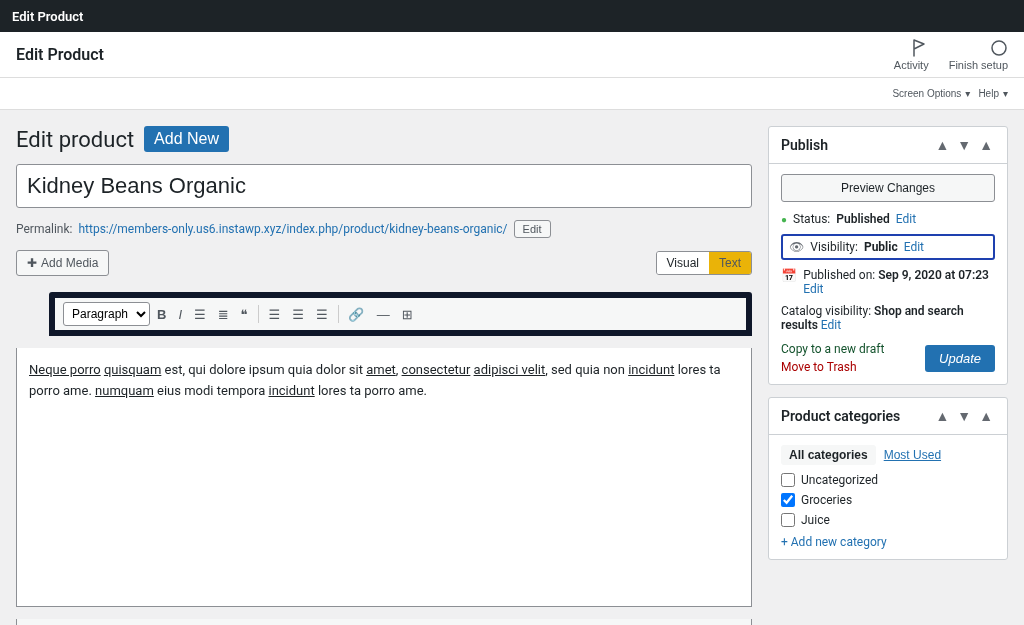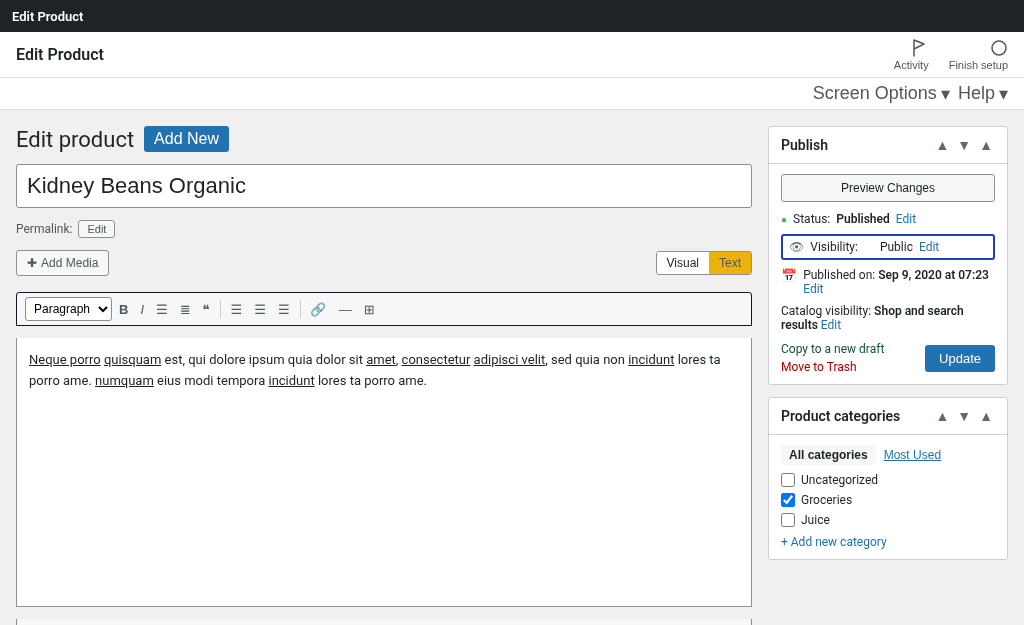--- a/index.html
+++ b/index.html
@@ -10,21 +10,21 @@
     .top-bar-title { color: #fff; font-size: 13px; font-weight: 600; }
 
     
     .admin-bar { background: #fff; border-bottom: 1px solid #ddd; height: 46px; display: flex; align-items: center; justify-content: space-between; padding: 0 16px; }
     .admin-bar-left { font-size: 16px; font-weight: 600; color: #1d2327; }
     .admin-bar-right { display: flex; align-items: center; gap: 20px; }
     .admin-bar-btn { display: flex; flex-direction: column; align-items: flex-end; font-size: 11px; color: #50575e; cursor: pointer; background: none; border: none; gap: 2px; }
 
     
     .sub-bar { background: #fff; border-bottom: 1px solid #ddd; height: 32px; display: flex; align-items: center; justify-content: flex-end; padding: 0 16px; gap: 8px; }
-    .sub-bar-btn { background: none; border: none; cursor: pointer; font-size: 18px; color: #50575e; display: flex; align-items: center; gap: 4px; }
+    .sub-bar-btn { background: none; border: none; cursor: pointer; font-size: 10px; color: #50575e; display: flex; align-items: center; gap: 4px; }
 
     
     .main-content { display: flex; gap: 0; padding: 16px; height: calc(625px - 78px); }
 
     
     .left-panel { flex: 1; display: flex; flex-direction: column; gap: 12px; min-width: 0; }
 
     
     .page-title-row { display: flex; align-items: center; gap: 10px; }
     .page-title { font-size: 22px; font-weight: 400; color: #1d2327; }
@@ -36,21 +36,21 @@
     .edit-btn { background: #f6f7f7; border: 1px solid #8c8f94; border-radius: 3px; padding: 2px 8px; font-size: 11px; cursor: pointer; color: #50575e; }
 
     
     .editor-toolbar-top { display: flex; align-items: center; justify-content: space-between; margin-bottom: 4px; }
     .add-media-btn { background: #f6f7f7; border: 1px solid #8c8f94; border-radius: 3px; padding: 5px 10px; font-size: 12px; cursor: pointer; display: flex; align-items: center; gap: 4px; color: #50575e; }
     .visual-text-tabs { display: flex; border: 1px solid #8c8f94; border-radius: 3px; overflow: hidden; }
     .visual-text-tab { background: #eab308; border: none; padding: 4px 10px; font-size: 12px; cursor: pointer; color: #50575e; }
     .visual-text-tab.active { background: #fff; color: #1d2327; }
 
     
-    .format-bar { background: #f6f7f7; border: 1px solid #0f172a; border-top-left-radius: 3px; border-top-right-radius: 3px; padding: 4px 8px; display: flex; align-items: center; gap: 2px; flex-wrap: wrap; }
+    .format-bar { background: #f6f7f7; border: 6px solid #0f172a; border-top-left-radius: 3px; border-top-right-radius: 3px; padding: 4px 8px; display: flex; align-items: center; gap: 2px; flex-wrap: wrap; margin-left: 33px; }
     .format-select { border: 1px solid #8c8f94; border-radius: 3px; padding: 3px 4px; font-size: 12px; background: #fff; cursor: pointer; }
     .format-btn { background: none; border: none; padding: 3px 5px; cursor: pointer; font-size: 13px; color: #50575e; border-radius: 2px; }
     .format-divider { width: 1px; height: 18px; background: #ccc; margin: 0 3px; }
 
     
     .editor-body { border: 1px solid #8c8f94; border-top: none; background: #fff; padding: 12px; min-height: 200px; font-size: 13px; line-height: 1.6; color: #1d2327; flex: 1; }
     .editor-body p { margin: 0; }
     .underline-text { text-decoration: underline; }
 
     
@@ -77,21 +77,21 @@
 
     .publish-date-row { margin-bottom: 8px; font-size: 12px; display: flex; align-items: flex-start; gap: 6px; }
     .date-edit-link { display: block; color: #2271b1; text-decoration: none; font-size: 12px; }
 
     .catalog-row { margin-bottom: 10px; font-size: 12px; }
     .catalog-edit { color: #2271b1; text-decoration: none; }
 
     .publish-actions { display: flex; align-items: center; justify-content: space-between; margin-top: 8px; }
     .copy-draft-link { color: #14532d; text-decoration: none; font-size: 12px; }
     .trash-link { color: #a00; text-decoration: none; font-size: 12px; display: block; margin-top: 4px; }
-    .update-btn { background: #2271b1; color: #fff; border: none; border-radius: 3px; padding: 6px 14px; font-size: 13px; cursor: pointer; }
+    .update-btn { background: #2271b1; color: #fff; border: none; border-radius: 3px; padding: 6px 14px; font-size: 13px; cursor: pointer; font-style: italic; }
     .left-actions { display: flex; flex-direction: column; }
 
     
     .cat-tabs { display: flex; gap: 0; margin-bottom: 8px; }
     .cat-tab { background: none; border: none; font-size: 12px; cursor: pointer; color: #2271b1; padding: 3px 8px; text-decoration: underline; }
     .cat-tab.active { color: #1d2327; text-decoration: none; font-weight: 600; background: #f6f7f7; border-radius: 3px; }
     .cat-list { display: flex; flex-direction: column; gap: 6px; justify-content: space-between; }
     .cat-item { display: flex; align-items: center; gap: 6px; font-size: 12px; }
     .cat-checkbox { width: 14px; height: 14px; cursor: pointer; }
     .add-cat-link { color: #2271b1; text-decoration: none; font-size: 12px; display: block; margin-top: 8px; }
@@ -138,20 +138,21 @@
 
     <div class="page-title-row">
       <h1 class="page-title">Edit product</h1>
       <button class="add-new-btn">Add New</button>
     </div>
 
     <input type="text" style="width: 100%; padding: 8px 10px; font-size: 22px; border: 1px solid rgb(140, 143, 148); border-radius: 3px; color: rgb(29, 35, 39);" value="Kidney Beans Organic">
 
     <div class="permalink-row">
       <span>Permalink:</span>
+      <a class="permalink-link" href="#">https://members-only.us6.instawp.xyz/index.php/product/kidney-beans-organic/</a>
       <button class="edit-btn">Edit</button>
     </div>
 
     <div class="editor-toolbar-top">
       <button class="add-media-btn">
         <span>✚</span>
         <span>Add Media</span>
       </button>
       <div class="visual-text-tabs">
         <button class="visual-text-tab active">Visual</button>
@@ -210,21 +211,21 @@
           <span style="color:#46b450; font-size:10px;">●</span>
           <span>Status:</span>
           <span style="font-weight:600;">Published</span>
           <a href="#" class="publish-link">Edit</a>
         </div>
 
         
         <div class="visibility-row">
           <span style="font-size:12px;color:#646970;">👁</span>
           <span>Visibility:</span>
-          <span style="font-weight:400;margin-left:16px;">Public</span>
+          <span style="font-weight:700;">Public</span>
           <a href="#" class="publish-link">Edit</a>
         </div>
 
         
         <div class="publish-date-row">
           <span style="font-size:13px;color:#646970;">📅</span>
           <div>
             <span>Published on:</span>
             <span style="font-weight:600;">Sep 9, 2020 at 07:23</span>
             <a href="#" class="date-edit-link">Edit</a>

